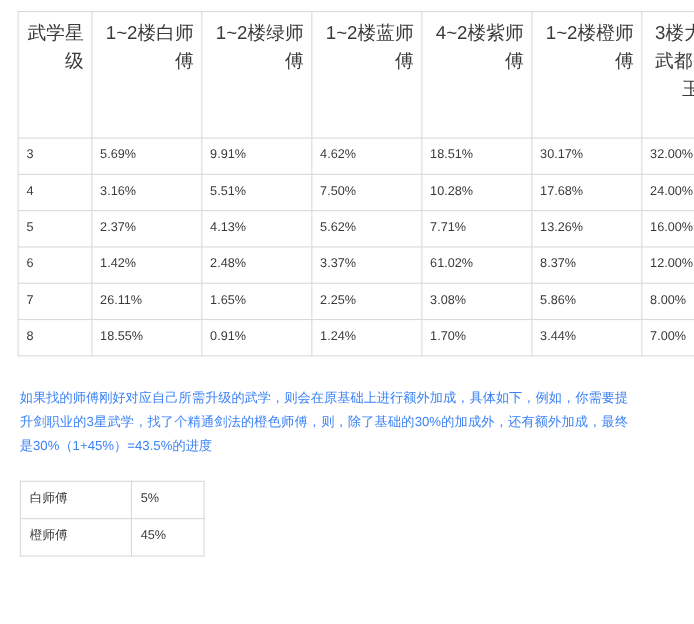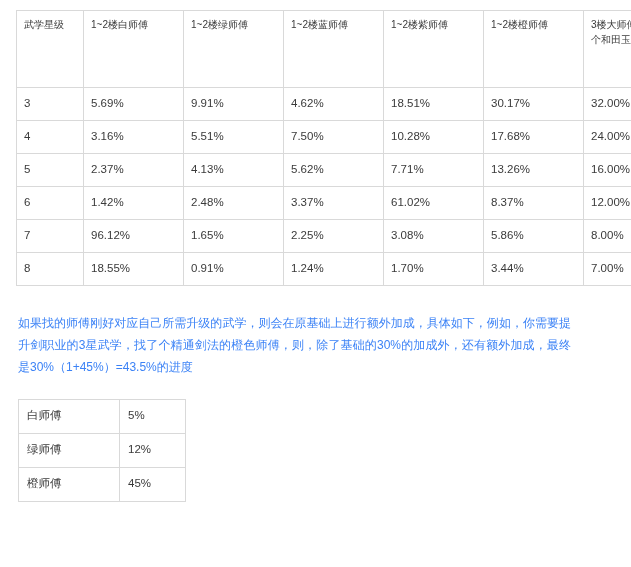--- a/index.html
+++ b/index.html
@@ -38,21 +38,22 @@
     font-size: 11.5px;
     color: #3a3a3a;
     text-align: left;
     vertical-align: top;
     padding: 6px 7px 6px 7px;
     line-height: 1.5;
   }
   table.main-table thead td {
     vertical-align: top;
     height: 64px;
-    font-size: 10px;
+    font-size: 17px;
+    text-align: right;
   }
   table.main-table tbody td {
     height: 22px;
     vertical-align: middle;
     padding-top: 5px;
     padding-bottom: 5px;
     font-size: 11.5px;
   }
   .col-level { width: 52px; }
   .col-n { width: 85px; }
@@ -87,21 +88,21 @@
 
 <div class="page">
 
   <table class="grid main-table">
     <thead>
       <tr>
         <td class="col-level">武学星级</td>
         <td class="col-n">1~2楼白师傅</td>
         <td class="col-n">1~2楼绿师傅</td>
         <td class="col-n">1~2楼蓝师傅</td>
-        <td class="col-n">1~2楼紫师傅</td>
+        <td class="col-n">4~2楼紫师傅</td>
         <td class="col-n">1~2楼橙师傅</td>
         <td class="col-last">3楼大师傅（每次演武都需消耗1个和田玉珠，耗时30分钟）</td>
       </tr>
     </thead>
     <tbody>
       <tr>
         <td>3</td>
         <td>5.69%</td>
         <td>9.91%</td>
         <td>4.62%</td>
@@ -131,21 +132,21 @@
         <td>6</td>
         <td>1.42%</td>
         <td>2.48%</td>
         <td>3.37%</td>
         <td>61.02%</td>
         <td>8.37%</td>
         <td>12.00%</td>
       </tr>
       <tr>
         <td>7</td>
-        <td>96.12%</td>
+        <td>26.11%</td>
         <td>1.65%</td>
         <td>2.25%</td>
         <td>3.08%</td>
         <td>5.86%</td>
         <td>8.00%</td>
       </tr>
       <tr>
         <td>8</td>
         <td>18.55%</td>
         <td>0.91%</td>
@@ -159,24 +160,20 @@
 
   <p class="note">如果找的师傅刚好对应自己所需升级的武学，则会在原基础上进行额外加成，具体如下，例如，你需要提升剑职业的3星武学，找了个精通剑法的橙色师傅，则，除了基础的30%的加成外，还有额外加成，最终是30%（1+45%）=43.5%的进度</p>
 
   <table class="grid bonus-table">
     <tbody>
       <tr>
         <td class="bcol-name">白师傅</td>
         <td class="bcol-val">5%</td>
       </tr>
       <tr>
-        <td class="bcol-name">绿师傅</td>
-        <td class="bcol-val">12%</td>
-      </tr>
-      <tr>
         <td class="bcol-name">橙师傅</td>
         <td class="bcol-val">45%</td>
       </tr>
 
     </tbody>
   </table>
 
 </div>
 
 </body></html>

